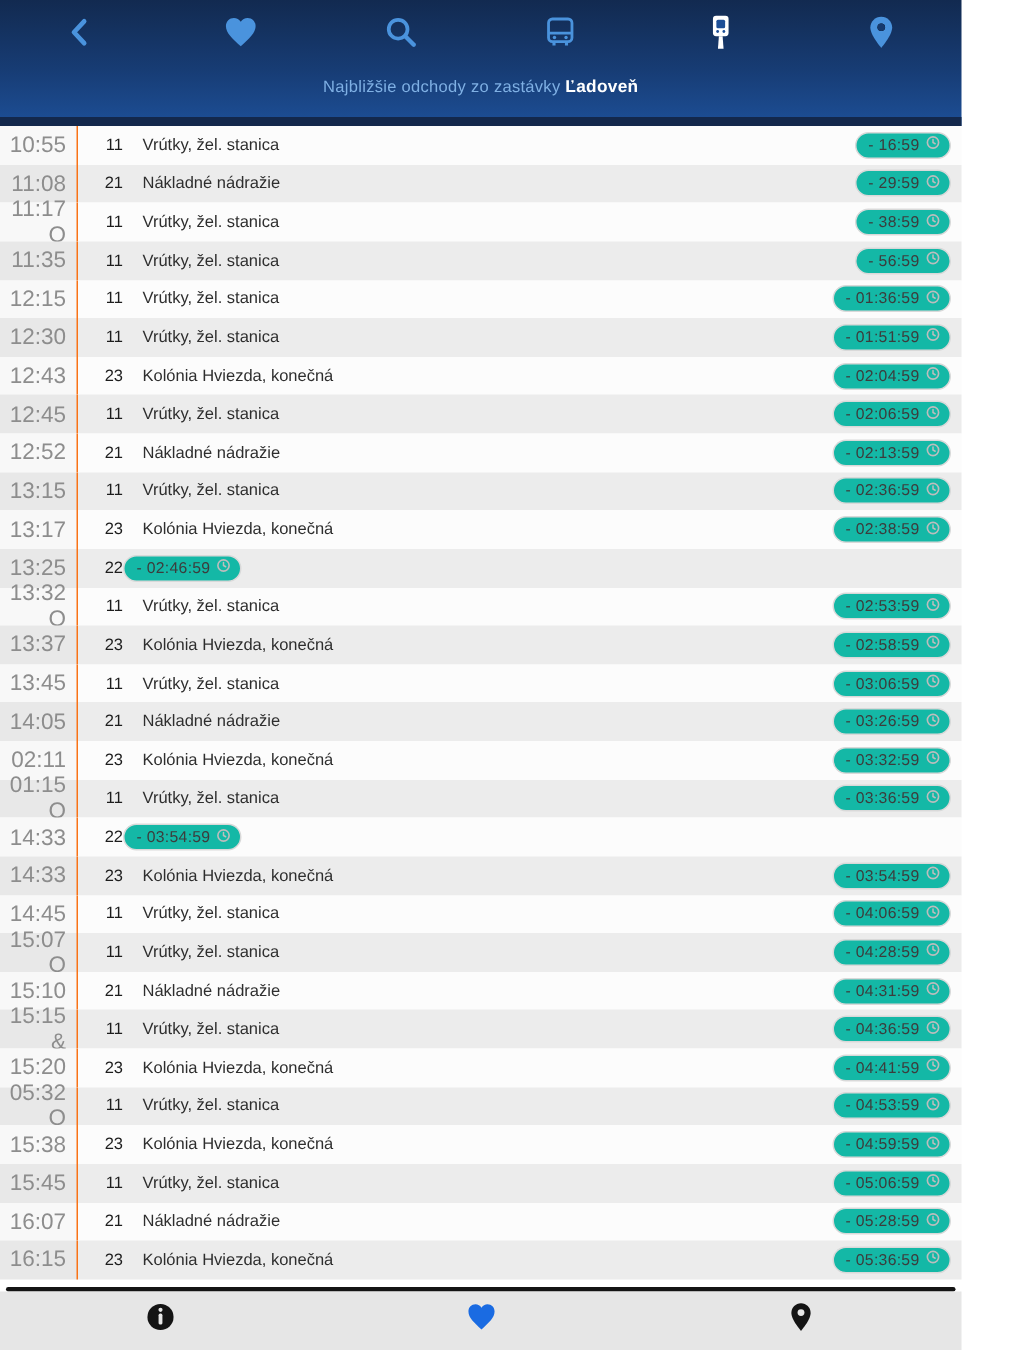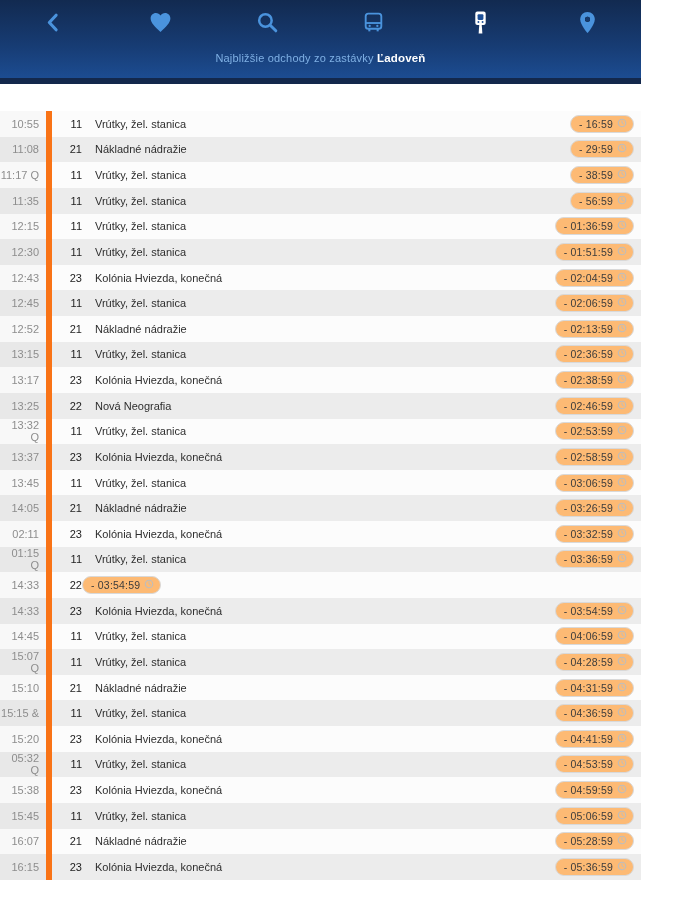--- a/index.html
+++ b/index.html
@@ -1,43 +1,43 @@
 <!DOCTYPE html>
 <html><head>
 <meta charset="utf-8">
 <style>
   * { margin:0; padding:0; box-sizing:border-box; }
   html,body { width:675px; height:900px; overflow:hidden; background:#fff;
               font-family:"Liberation Sans", sans-serif; }
-  .app { width:641px; height:900px; display:flex; flex-direction:column;gap:27px; }
+  .app { width:641px; height:900px; display:flex; flex-direction:column; }
 
   
   .header { height:84px; flex:0 0 84px;
             background:linear-gradient(180deg,#122a50 0%,#173c74 55%,#1d4f97 100%);
             position:relative; }
   .nav-icons { display:flex; height:44px; align-items:center; padding-top:4px; }
   .nav-item { flex:1; display:flex; justify-content:center; align-items:center; height:40px; cursor:pointer; }
   .nav-item svg { width:25px; height:25px; }
   .subtitle { text-align:center; margin-top:8px; font-size:11px; color:#7fb0e4; letter-spacing:.2px; }
   .subtitle b { color:#ffffff; font-weight:bold; font-size:11.5px; }
   .header-strip { position:absolute; left:0; right:0; bottom:0; height:6px; background:#13284c; }
 
   
   .list { flex:1 1 auto; display:flex; flex-direction:column; background:#fff; }
   .row { display:flex; align-items:center; height:25.63px; flex:0 0 25.63px; font-size:11.5px; }
   .row:nth-child(even) { background:#ececec; }
   .row:nth-child(odd)  { background:#fcfcfc; }
   .cell-time { width:52px; text-align:right; padding-right:7px; color:#8d8d8d;
-               font-size:11px; border-right:6px solid #f97316; height:100%;
+               font-size:15px; border-right:1px solid #f97316; height:100%;
                display:flex; align-items:center; justify-content:flex-end;
                background:rgba(0,0,0,0.015); }
   .cell-line { width:30px; text-align:right; font-weight:normal; color:#1d1d1d; font-size:11px; }
   .cell-dest { flex:1; padding-left:13px; color:#2e2e2e; font-size:11px;
                white-space:nowrap; overflow:hidden; }
-  .pill { margin-right:7px; background:#fdba74; border:1px solid #d9d9d9; border-radius:10px;
+  .pill { margin-right:7px; background:#14b8a6; border:1px solid #d9d9d9; border-radius:10px;
           height:18px; display:flex; align-items:center; padding:0 6px 0 8px; gap:4px; }
   .pill .cd { font-size:10.5px; color:#3c3c3c; letter-spacing:.2px; }
   .pill svg { width:10px; height:10px; }
 
   
   .footer-gap  { height:3px; background:#fff; flex:0 0 3px; }
   .footer-line { height:3px; background:#141414; margin:0 4px; flex:0 0 3px; border-radius:2px; }
   .bottom-bar  { flex:0 0 39px; height:39px; background:#e6e6e6; display:flex; align-items:center; }
   .bottom-item { flex:1; display:flex; justify-content:center; align-items:center; cursor:pointer; }
   .bottom-item svg { width:22px; height:22px; }
@@ -272,21 +272,20 @@
               <circle cx="12" cy="12" r="9" fill="none" stroke="#bdbdbd" stroke-width="2.6"></circle>
               <path d="M12 7 V12 L15.5 14" fill="none" stroke="#bdbdbd" stroke-width="2.4" stroke-linecap="round"></path>
             </svg>
         </span>
       </div>
     </div>
 
     <div class="row">
       <div class="cell-time">13:25</div>
       <div class="cell-line">22</div>
-      <div class="cell-dest">Nová Neografia</div>
       <div class="pill">
         <span class="cd">- 02:46:59</span>
         <span>
           <svg viewBox="0 0 24 24" width="10" height="10">
               <circle cx="12" cy="12" r="9" fill="none" stroke="#bdbdbd" stroke-width="2.6"></circle>
               <path d="M12 7 V12 L15.5 14" fill="none" stroke="#bdbdbd" stroke-width="2.4" stroke-linecap="round"></path>
             </svg>
         </span>
       </div>
     </div>

